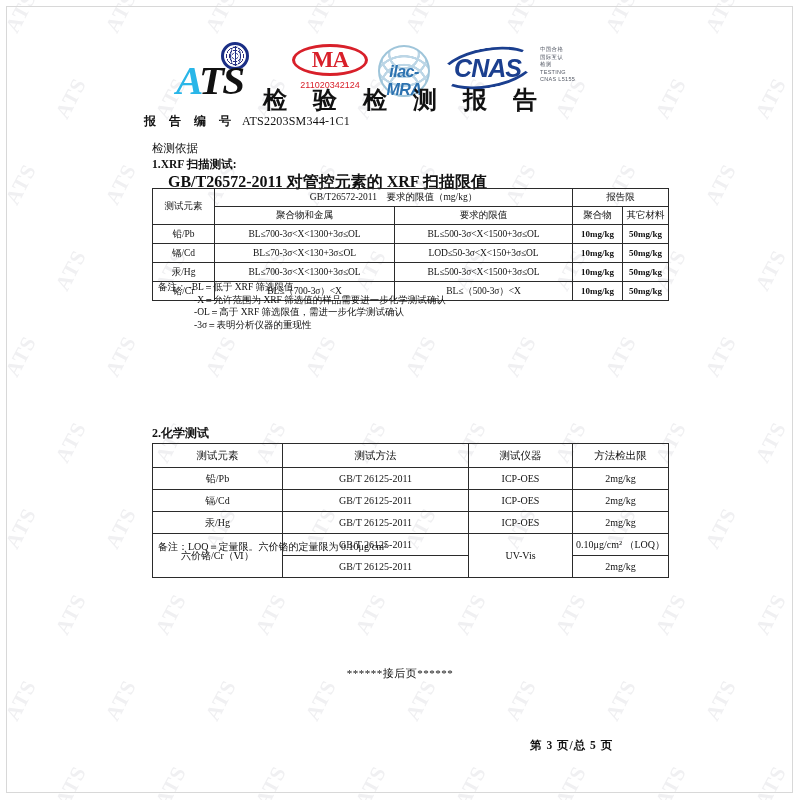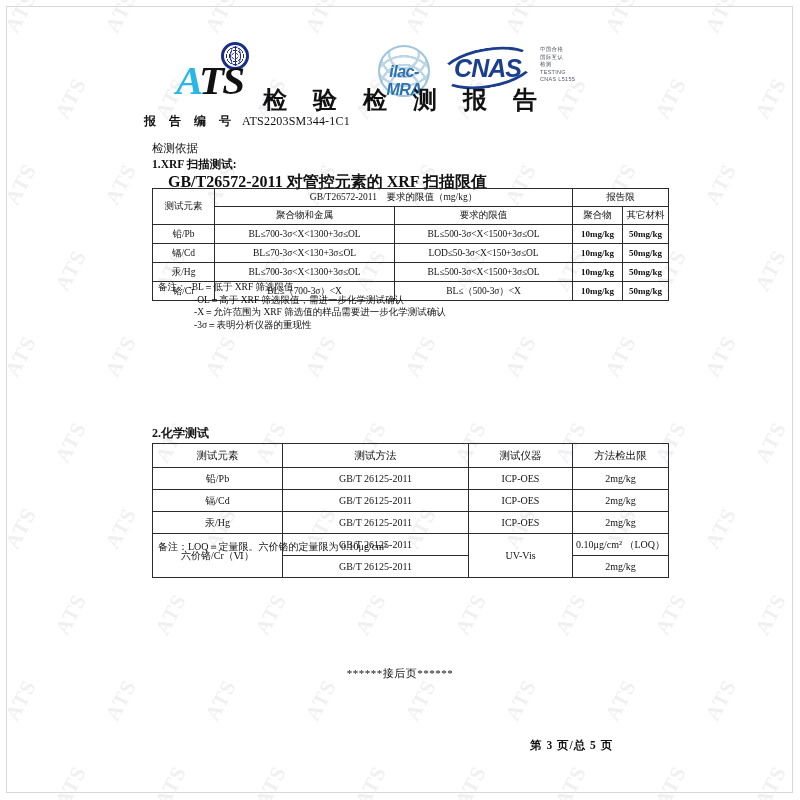--- a/index.html
+++ b/index.html
@@ -417,20 +417,25 @@
 <div id="page">
   <div class="page-border"></div>
 
   <div id="header">
 
     <div id="ats-logo">
       <div id="ats-globe"></div>
       <div id="ats-text"><span class="a">A</span><span class="ts">TS</span></div>
     </div>
 
+    <div id="cma-logo">
+      <div id="cma-oval"></div>
+      <div id="cma-letters">MA</div>
+      <div id="cma-number">211020342124</div>
+    </div>
 
     <div id="ilac-logo">
       <div id="ilac-circle"></div>
       <div id="ilac-text">ilac-MRA</div>
     </div>
 
     <div id="cnas-logo">
       <div id="cnas-swoosh"></div>
       <div id="cnas-letters">CNAS</div>
     </div>
@@ -501,22 +506,22 @@
         <td class="formula">BL≤（700-3σ）&lt;X</td>
         <td class="formula">BL≤（500-3σ）&lt;X</td>
         <td class="lim">10mg/kg</td>
         <td class="lim">50mg/kg</td>
       </tr>
     </tbody>
   </table>
 
   <div class="notes" id="notes-xrf">
     <span class="first"><span class="lead">备注：</span><span>-BL＝低于 XRF 筛选限值</span></span>
+    <span class="item">-X＝允许范围为 XRF 筛选值的样品需要进一步化学测试确认</span>
     <span class="item">-OL＝高于 XRF 筛选限值，需进一步化学测试确认</span>
-    <span class="item">-X＝允许范围为 XRF 筛选值的样品需要进一步化学测试确认</span>
     <span class="item">-3σ＝表明分析仪器的重现性</span>
   </div>
 
   <div class="sec-line" id="sec2-title">2.化学测试</div>
 
   <table class="rep" id="table-chem">
     <colgroup>
       <col style="width:130px">
       <col style="width:186px">
       <col style="width:104px">

